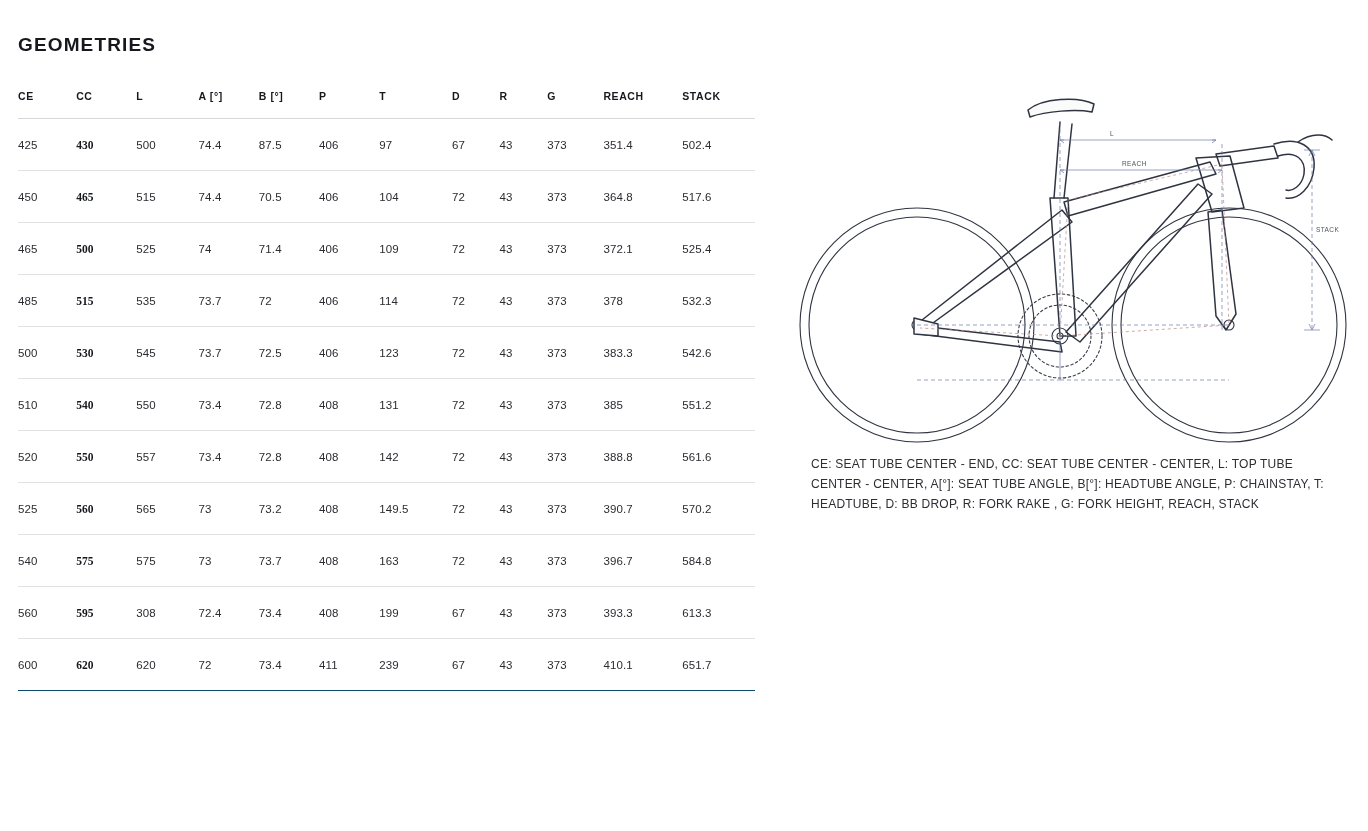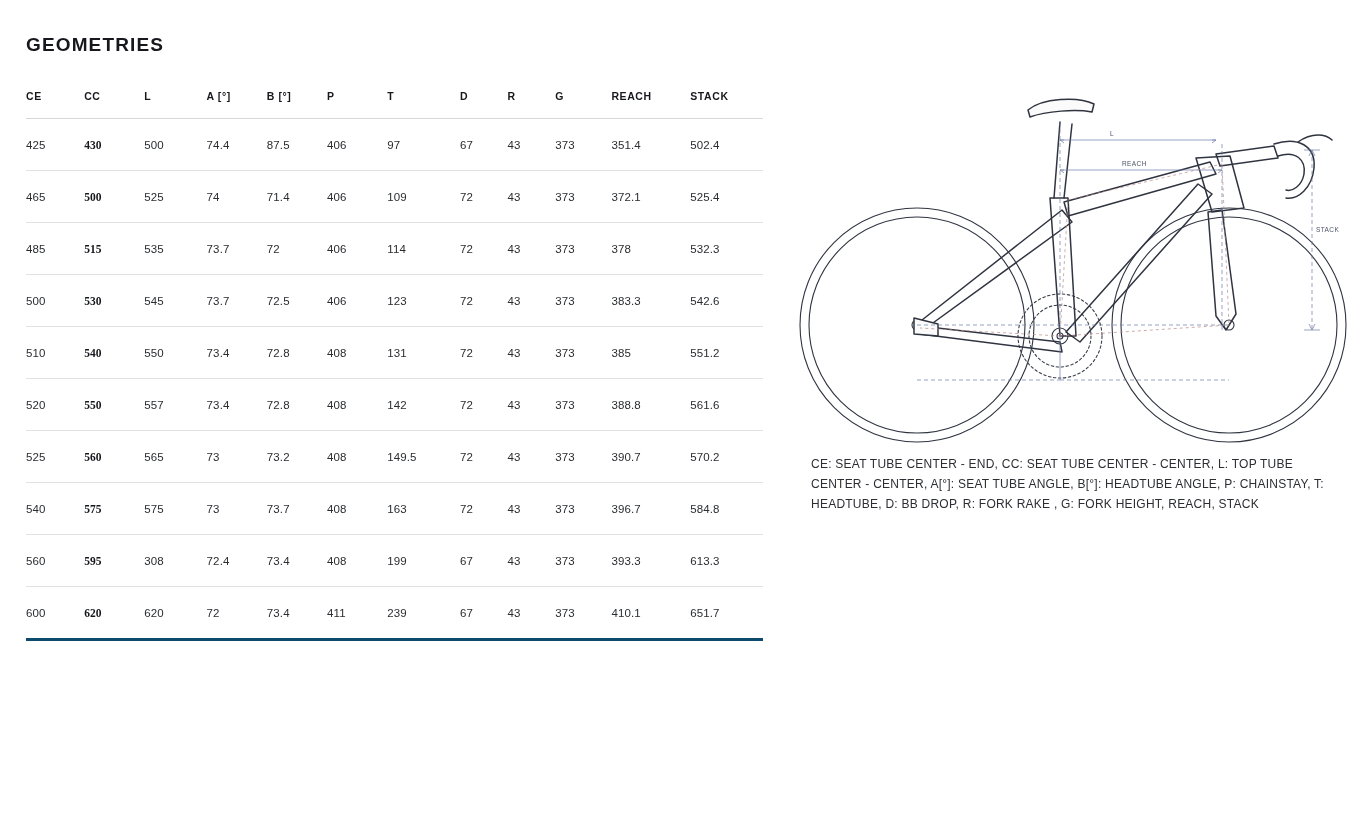--- a/index.html
+++ b/index.html
@@ -21,21 +21,21 @@
   }
 
   
   .left-col {
     position: absolute;
     left: 0;
     top: 0;
     width: 780px;
     height: 758px;
     box-sizing: border-box;
-    padding: 28px 24px 0 26px;
+    padding: 28px 24px 0 18px;
   }
   .page-title {
     font-size: 19px;
     font-weight: bold;
     letter-spacing: 0.06em;
     color: #16181d;
     margin: 6px 0 34px 0;
   }
 
   table.geo {
@@ -53,21 +53,21 @@
     border-bottom: 1px solid #d8d8d8;
   }
   table.geo tbody td {
     font-size: 11.5px;
     color: #2a2c30;
     padding: 20px 0 19px 0;
     border-bottom: 1px solid #e2e2e2;
     letter-spacing: 0.01em;
   }
   table.geo tbody tr:last-child td {
-    border-bottom: 3px solid #0c4a6e;
+    border-bottom: 1px solid #0c4a6e;
   }
   table.geo td.cc {
     font-weight: bold;
     color: #16181d;
     font-family: Liberation Serif, serif;
   }
   
   .c0 { width: 56px; }
   .c1 { width: 58px; }
   .c2 { width: 60px; }
@@ -161,20 +161,34 @@
           <td>87.5</td>
           <td>406</td>
           <td>97</td>
           <td>67</td>
           <td>43</td>
           <td>373</td>
           <td>351.4</td>
           <td>502.4</td>
         </tr>
         <tr>
+          <td>450</td>
+          <td class="cc">465</td>
+          <td>515</td>
+          <td>74.4</td>
+          <td>70.5</td>
+          <td>406</td>
+          <td>104</td>
+          <td>72</td>
+          <td>43</td>
+          <td>373</td>
+          <td>364.8</td>
+          <td>517.6</td>
+        </tr>
+        <tr>
           <td>465</td>
           <td class="cc">500</td>
           <td>525</td>
           <td>74</td>
           <td>71.4</td>
           <td>406</td>
           <td>109</td>
           <td>72</td>
           <td>43</td>
           <td>373</td>

